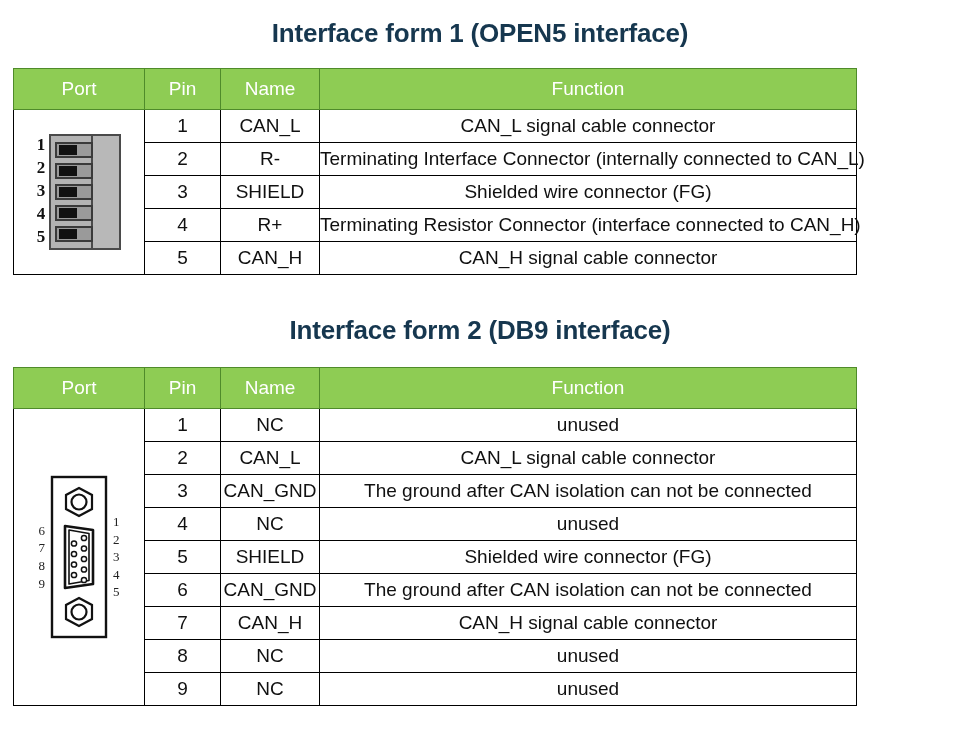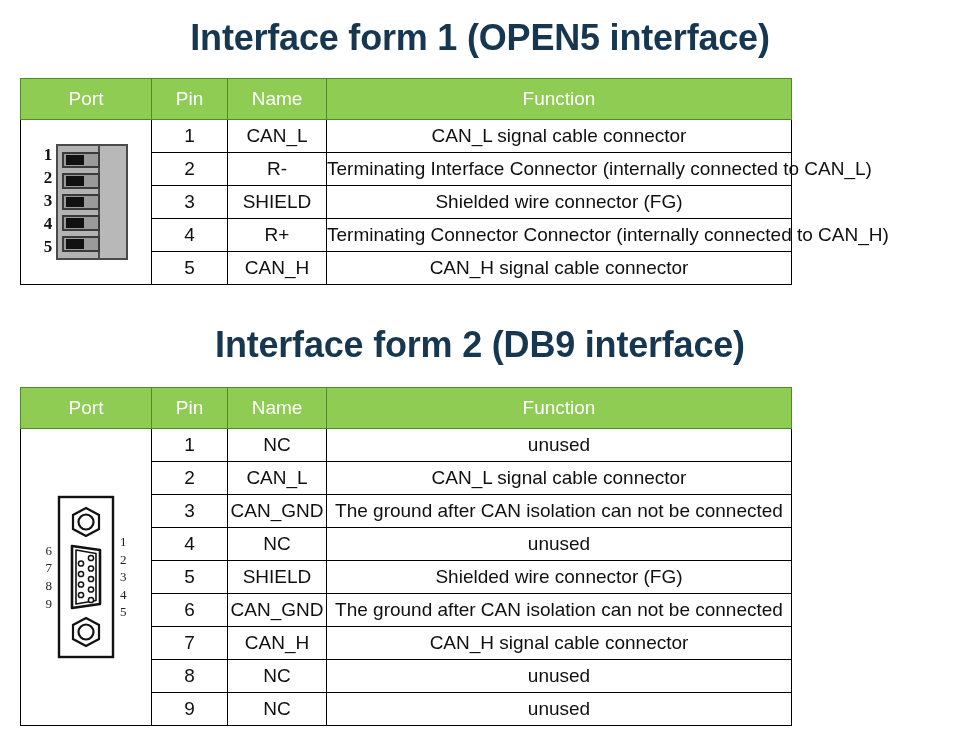--- a/index.html
+++ b/index.html
@@ -19,33 +19,33 @@
     position: relative;
     width: 960px;
     height: 752px;
   }
 
   
   .section-title {
     text-align: center;
     color: #16374f;
     font-weight: bold;
-    font-size: 36px;
+    font-size: 26px;
     letter-spacing: -0.2px;
     line-height: 1;
     font-family: "Liberation Sans", sans-serif;
   }
   .title-1 { padding-top: 20px; padding-bottom: 22px; }
   .title-2 { padding-top: 28px; padding-bottom: 24px; }
 
   
   table.pin-table {
     border-collapse: collapse;
-    width: 772px;
-    margin: 0 20px;
+    width: 844px;
+    margin: 0 13px;
     table-layout: fixed;
     background: #ffffff;
   }
   table.pin-table td,
   table.pin-table th {
     border: 1px solid #000000;
     text-align: center;
     vertical-align: middle;
     font-weight: normal;
     font-size: 19px;
@@ -222,21 +222,21 @@
           <td>Terminating Interface Connector (internally connected to CAN_L)</td>
         </tr>
         <tr>
           <td>3</td>
           <td>SHIELD</td>
           <td>Shielded wire connector (FG)</td>
         </tr>
         <tr>
           <td>4</td>
           <td>R+</td>
-          <td>Terminating Connector Connector (internally connected to CAN_H)</td>
+          <td>Terminating Resistor Connector (interface connected to CAN_H)</td>
         </tr>
         <tr>
           <td>5</td>
           <td>CAN_H</td>
           <td>CAN_H signal cable connector</td>
         </tr>
       </tbody>
     </table>
   </div>
 

